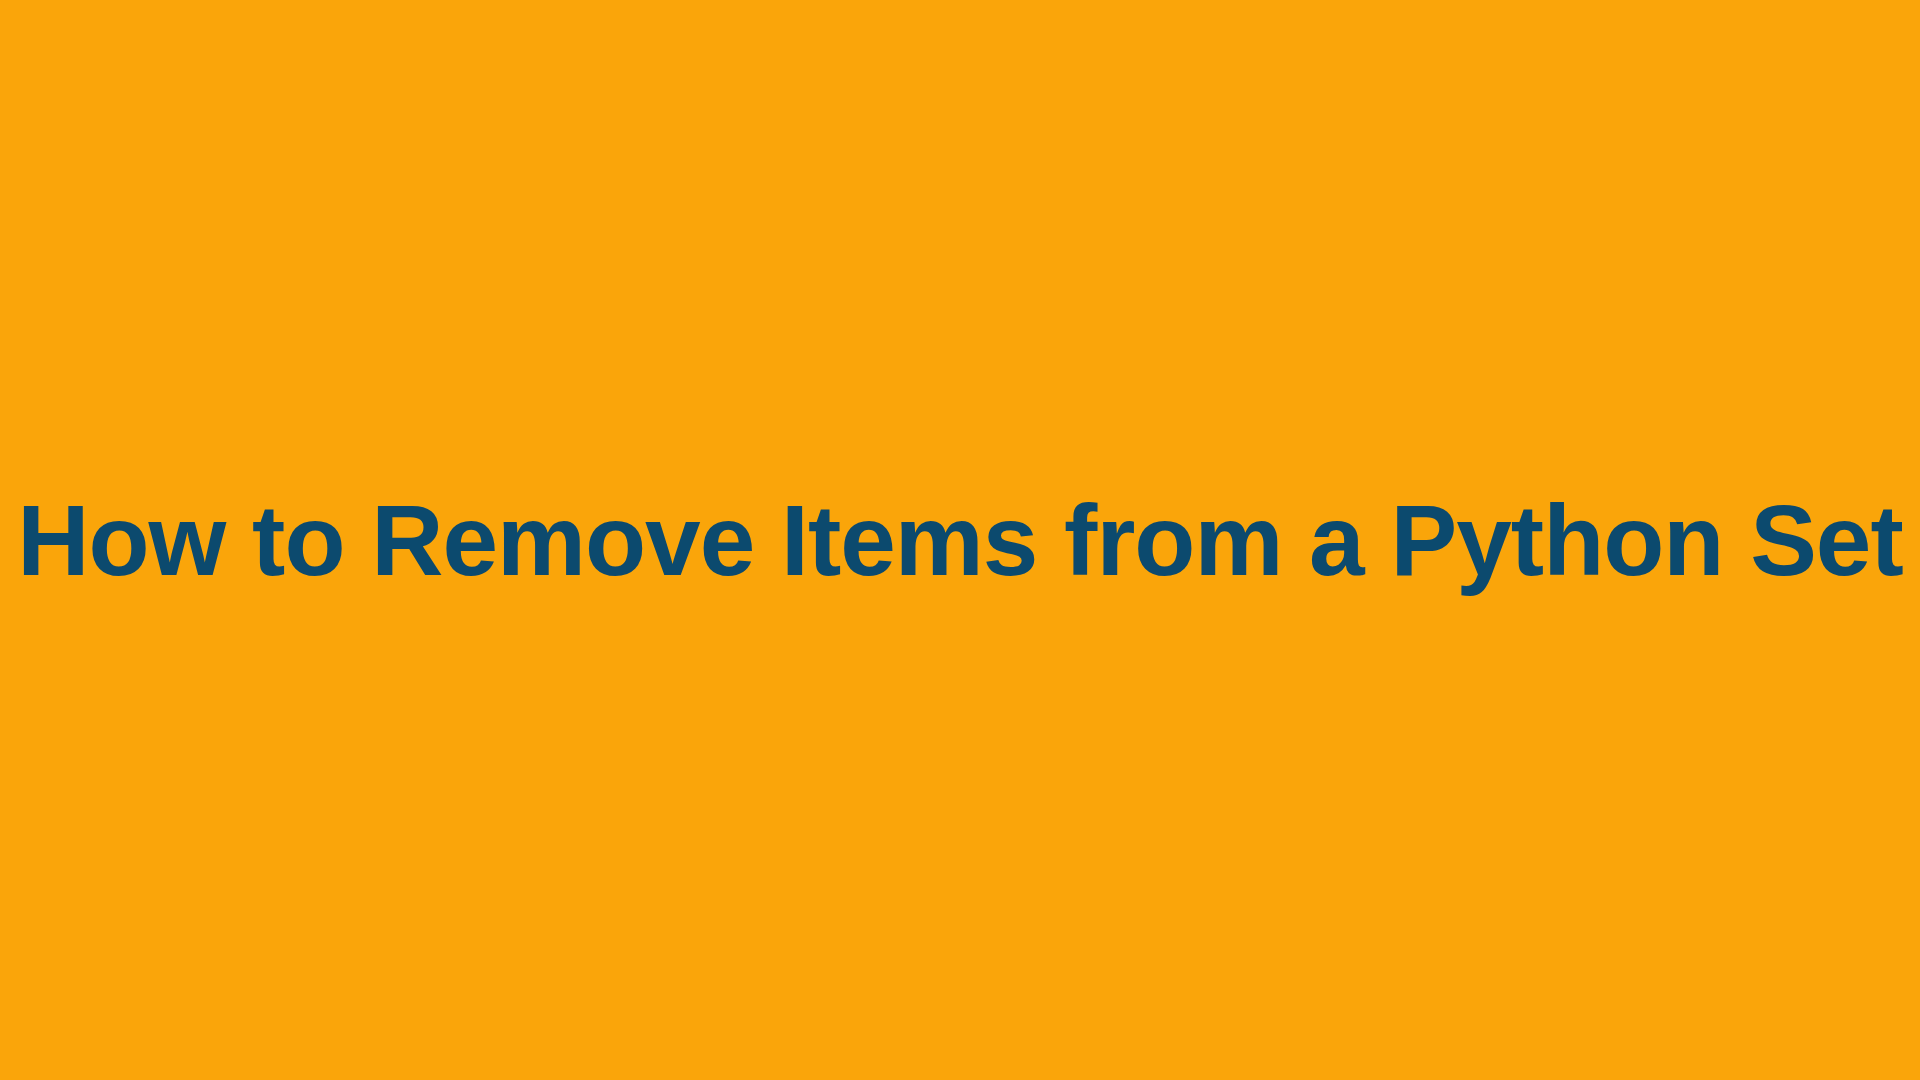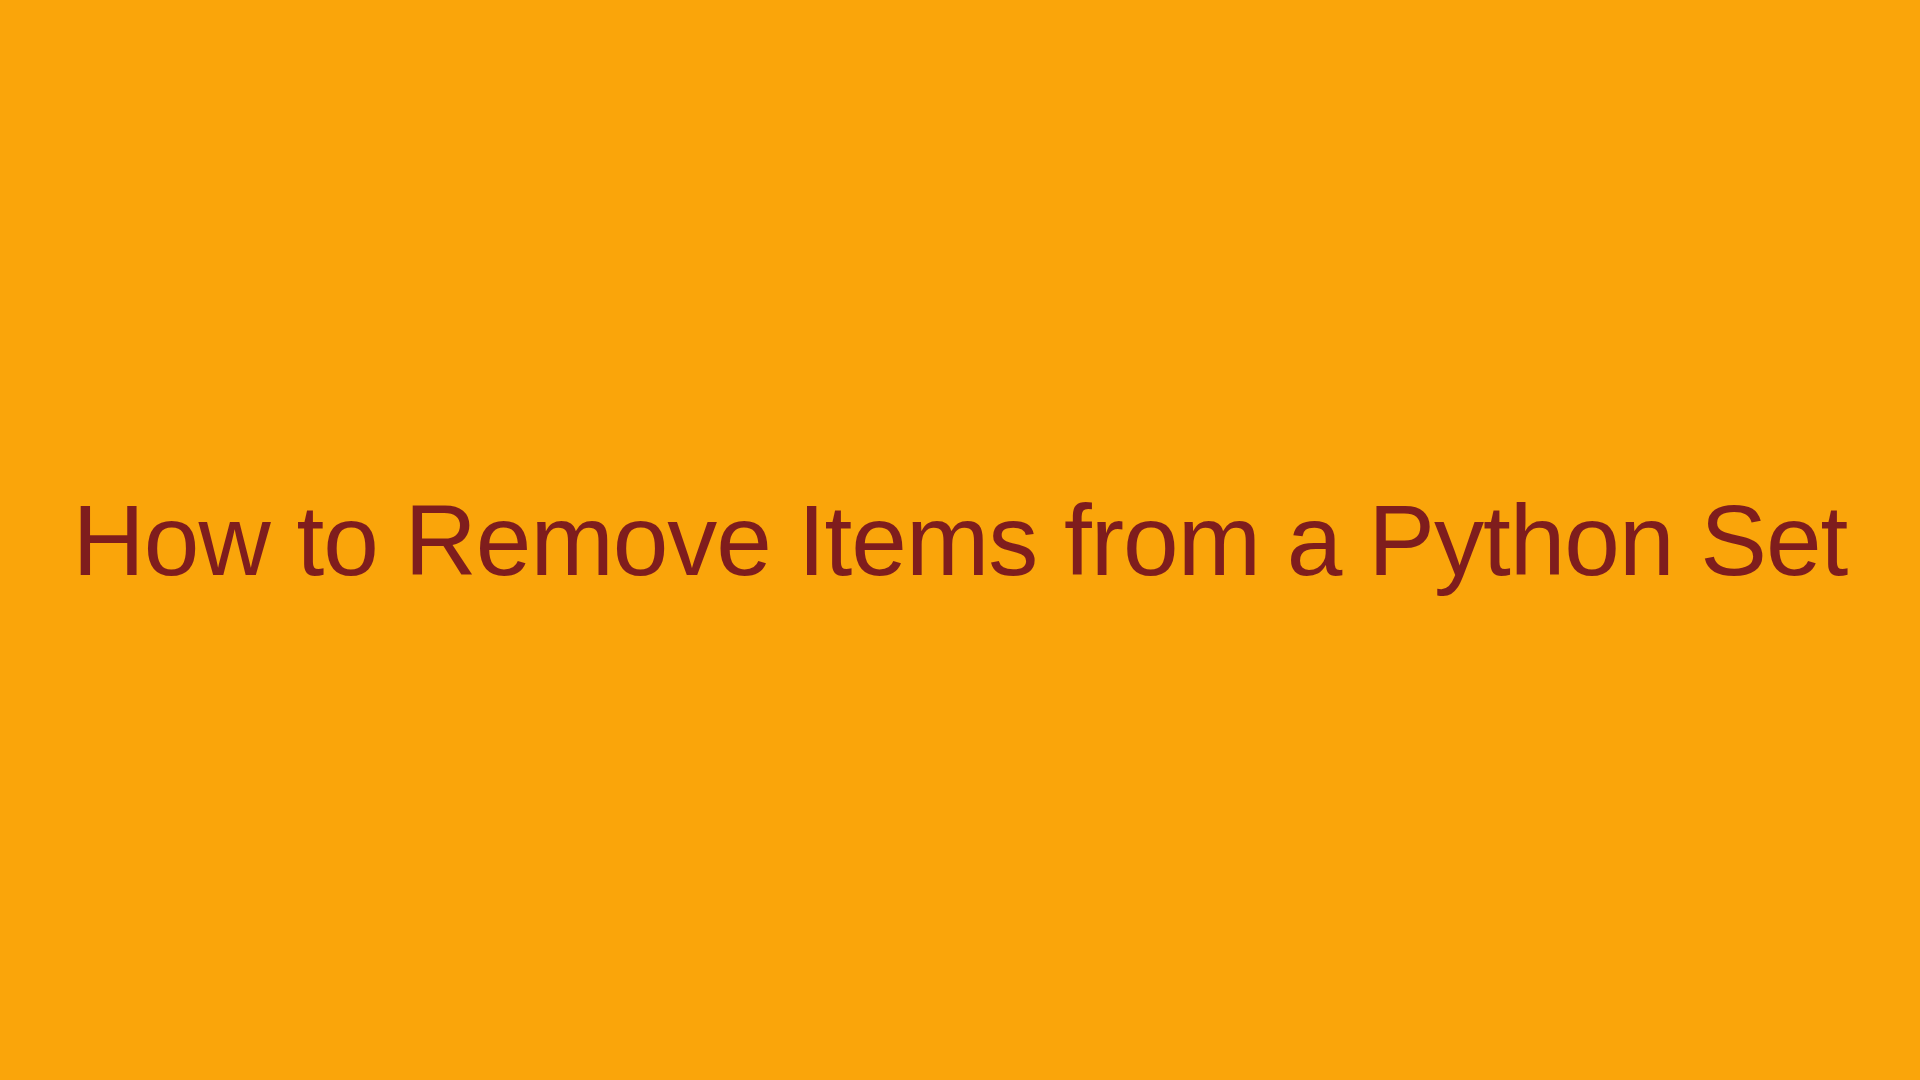--- a/index.html
+++ b/index.html
@@ -11,23 +11,23 @@
     width: 1920px;
     height: 1080px;
     background-color: #FAA50A;
     display: flex;
     align-items: center;
     justify-content: center;
     font-family: -apple-system, BlinkMacSystemFont, "Segoe UI", Helvetica, Arial, sans-serif;
     overflow: hidden;
   }
   .title {
-    color: #7f1d1d;
+    color: #0c4a6e;
     font-size: 100px;
-    font-weight: 400;
+    font-weight: 700;
     text-align: center;
     line-height: 1.12;
     letter-spacing: -1px;
   }
 </style>
 </head>
 <body>
 
 <h1 class="title">How to Remove Items from a Python Set</h1>
 

